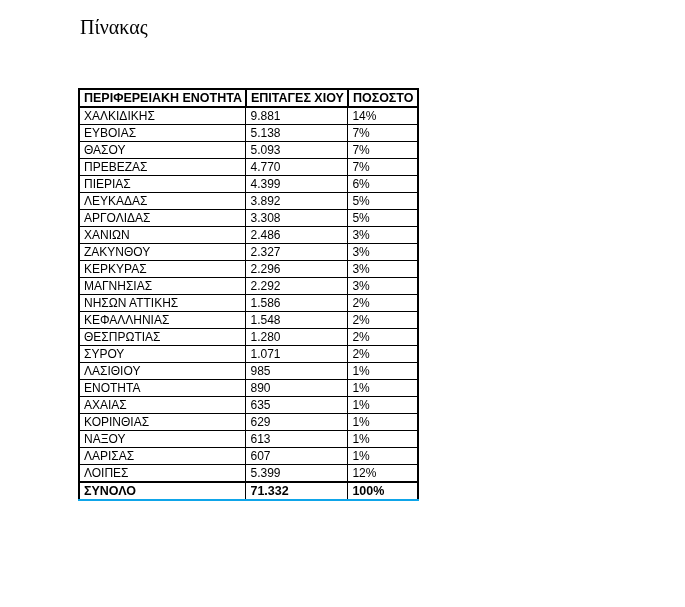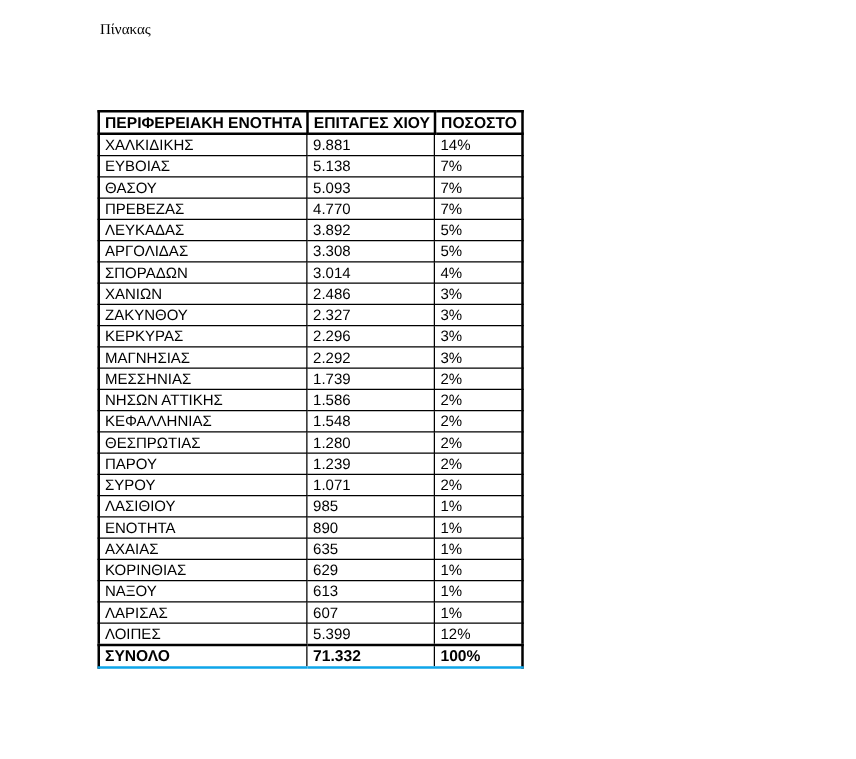--- a/index.html
+++ b/index.html
@@ -13,21 +13,21 @@
     position: relative;
     font-family: "Liberation Sans", sans-serif;
     color: #000;
     overflow: hidden;
   }
   .doc-title {
     position: absolute;
     left: 80px;
     top: 16px;
     font-family: "Liberation Serif", serif;
-    font-size: 12px;
+    font-size: 20px;
     color: #000;
   }
   table.data-table {
     position: absolute;
     left: 78px;
     top: 88px;
     border-collapse: collapse;
     border: 2px solid #000;
     table-layout: fixed;
   }
@@ -93,77 +93,67 @@
         <td>ΘΑΣΟΥ</td>
         <td>5.093</td>
         <td>7%</td>
       </tr>
       <tr>
         <td>ΠΡΕΒΕΖΑΣ</td>
         <td>4.770</td>
         <td>7%</td>
       </tr>
       <tr>
+        <td>ΠΙΕΡΙΑΣ</td>
+        <td>4.399</td>
+        <td>6%</td>
+      </tr>
+      <tr>
         <td>ΛΕΥΚΑΔΑΣ</td>
         <td>3.892</td>
         <td>5%</td>
       </tr>
       <tr>
         <td>ΑΡΓΟΛΙΔΑΣ</td>
         <td>3.308</td>
         <td>5%</td>
       </tr>
       <tr>
-        <td>ΣΠΟΡΑΔΩΝ</td>
-        <td>3.014</td>
-        <td>4%</td>
-      </tr>
-      <tr>
         <td>ΧΑΝΙΩΝ</td>
         <td>2.486</td>
         <td>3%</td>
       </tr>
       <tr>
         <td>ΖΑΚΥΝΘΟΥ</td>
         <td>2.327</td>
         <td>3%</td>
       </tr>
       <tr>
         <td>ΚΕΡΚΥΡΑΣ</td>
         <td>2.296</td>
         <td>3%</td>
       </tr>
       <tr>
         <td>ΜΑΓΝΗΣΙΑΣ</td>
         <td>2.292</td>
         <td>3%</td>
       </tr>
       <tr>
-        <td>ΜΕΣΣΗΝΙΑΣ</td>
-        <td>1.739</td>
-        <td>2%</td>
-      </tr>
-      <tr>
         <td>ΝΗΣΩΝ ΑΤΤΙΚΗΣ</td>
         <td>1.586</td>
         <td>2%</td>
       </tr>
       <tr>
         <td>ΚΕΦΑΛΛΗΝΙΑΣ</td>
         <td>1.548</td>
         <td>2%</td>
       </tr>
       <tr>
         <td>ΘΕΣΠΡΩΤΙΑΣ</td>
         <td>1.280</td>
-        <td>2%</td>
-      </tr>
-      <tr>
-        <td>ΠΑΡΟΥ</td>
-        <td>1.239</td>
         <td>2%</td>
       </tr>
       <tr>
         <td>ΣΥΡΟΥ</td>
         <td>1.071</td>
         <td>2%</td>
       </tr>
       <tr>
         <td>ΛΑΣΙΘΙΟΥ</td>
         <td>985</td>

